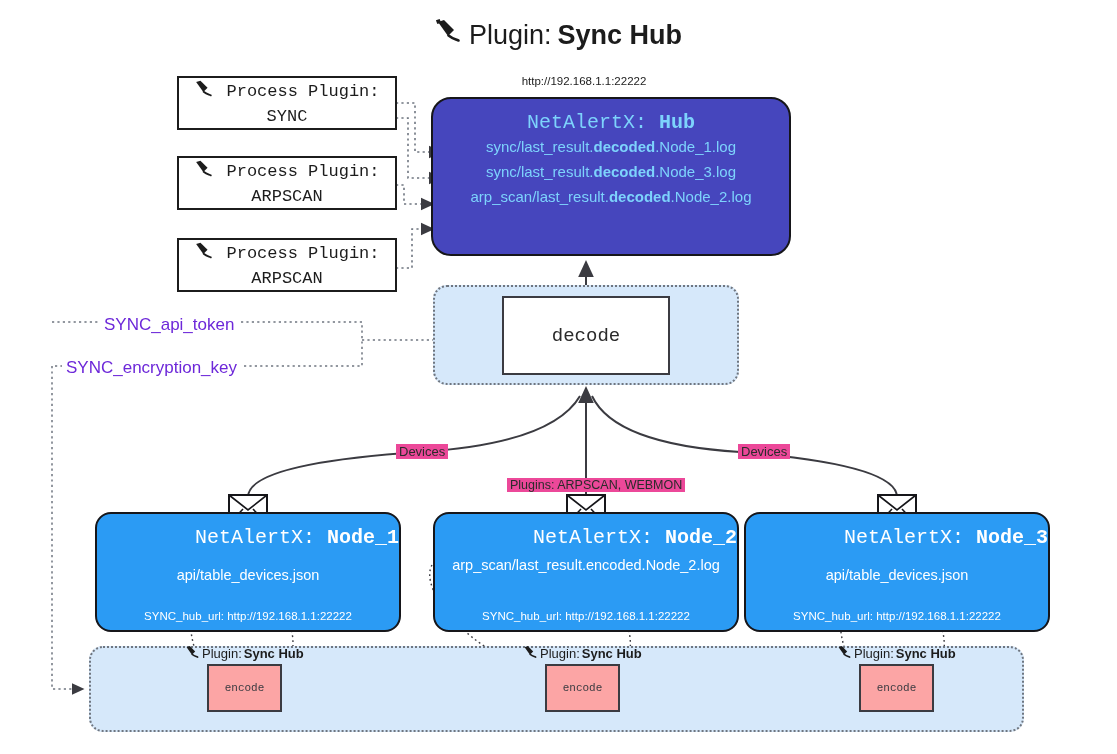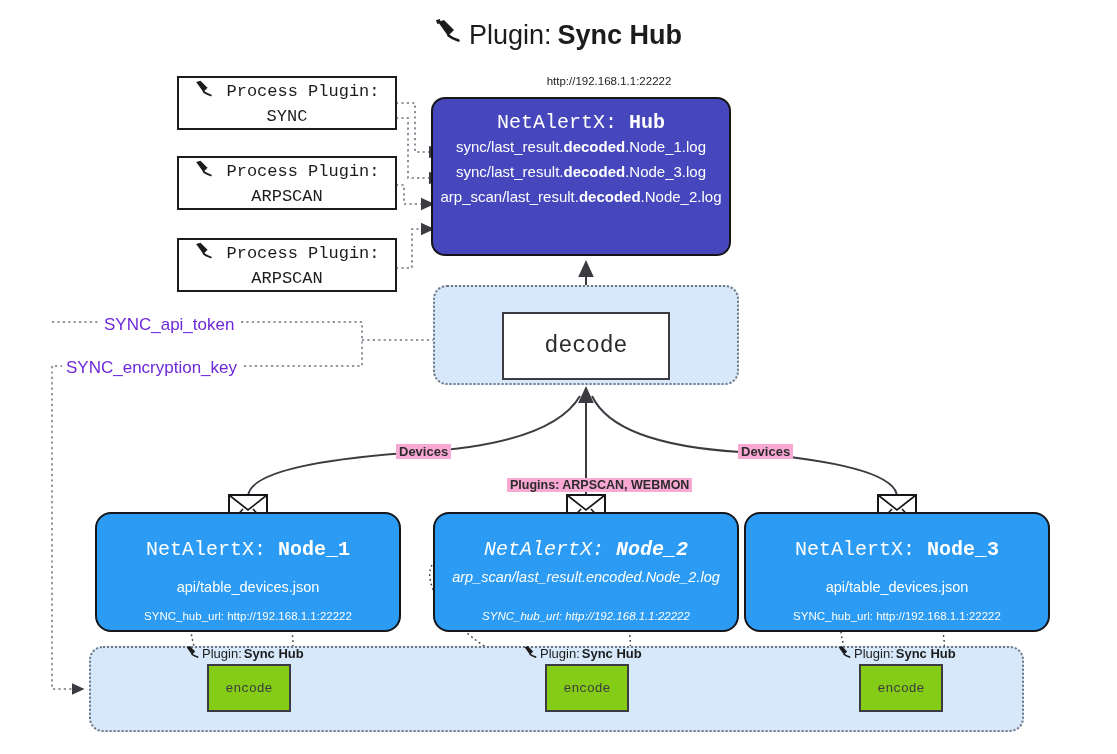--- a/index.html
+++ b/index.html
@@ -20,57 +20,57 @@
   .plug{display:inline-block;vertical-align:middle;}
 
   
   .procbox{background:#ffffff;border:2px solid #1c1c1c;box-sizing:border-box;
            display:flex;flex-direction:column;align-items:center;justify-content:center;
            font-family:"Liberation Mono","DejaVu Sans Mono",monospace;font-size:17px;line-height:23px;}
   .procbox .l1{display:flex;align-items:center;gap:12px;white-space:nowrap;}
   .procbox .l2{white-space:nowrap;}
 
   
-  #huburl{width:320px;left:449px;top:75px;text-align:center;font-size:11.5px;color:#1c1c1c;}
-  #hub{left:431px;top:97px;width:300px;height:159px;background:#4646bd;border:2px solid #16161a;
-       border-radius:14px;box-sizing:border-box;color:#ffffff;}
+  #huburl{width:320px;left:424px;top:75px;text-align:center;font-size:11.5px;color:#1c1c1c;}
+  #hub{left:431px;top:97px;width:360px;height:159px;background:#4646bd;border:2px solid #16161a;
+       border-radius:20px;box-sizing:border-box;color:#7dd3fc;}
   #hub .hubtitle{font-family:"Liberation Mono","DejaVu Sans Mono",monospace;font-size:20px;
                  text-align:center;margin-top:12px;}
   #hub .hubtitle b{font-weight:700;}
   #hub .logrow{font-size:15px;line-height:25px;text-align:center;white-space:nowrap;}
   #hub .logrow b{font-weight:700;}
 
   
   #decodewrap{left:433px;top:285px;width:306px;height:100px;background:#d6e8fa;
               border:2px dotted #6f7680;border-radius:14px;box-sizing:border-box;}
-  #decodebox{left:502px;top:312px;width:168px;height:68px;background:#ffffff;border:2px solid #3b3b41;
+  #decodebox{left:502px;top:296px;width:168px;height:79px;background:#ffffff;border:2px solid #3b3b41;
              box-sizing:border-box;display:flex;align-items:center;justify-content:center;
-             font-family:"Liberation Mono","DejaVu Sans Mono",monospace;font-size:23px;color:#2b2b2b;}
-
-  
-  .elabel{font-size:13px;color:#2b2b2b;background:#f9a8d4;padding:0 3px;white-space:nowrap;font-weight:bold;}
+             font-family:"Liberation Mono","DejaVu Sans Mono",monospace;font-size:19px;color:#2b2b2b;}
+
+  
+  .elabel{font-size:13px;color:#2b2b2b;background:#ec4899;padding:0 3px;white-space:nowrap;}
   .elabel.small{font-size:12.5px;}
 
   
   .node{background:#2b9bf4;border:2px solid #16161a;border-radius:16px;box-sizing:border-box;
         color:#ffffff;width:306px;height:120px;top:512px;}
   .node .ntitle{font-family:"Liberation Mono","DejaVu Sans Mono",monospace;font-size:20px;
-                text-align:center;margin-top:24px;}
+                text-align:right;margin-top:12px;}
   .node .ntitle b{font-weight:700;}
   .node .nline{font-size:14.5px;text-align:center;white-space:nowrap;line-height:24px;}
   .node .nfoot{position:absolute;left:0;bottom:8px;width:100%;text-align:center;font-size:11.5px;}
 
   
   #botwrap{left:89px;top:646px;width:935px;height:86px;background:#d6e8fa;
            border:2px dotted #6f7680;border-radius:14px;box-sizing:border-box;}
   .pluglabel{font-size:13px;color:#1c1c1c;display:flex;align-items:center;gap:2px;white-space:nowrap;}
   .pluglabel b{font-weight:700;}
-  .encbox{width:84px;height:48px;background:#84cc16;border:2px solid #3b3b41;box-sizing:border-box;
+  .encbox{width:75px;height:48px;background:#fca5a5;border:2px solid #3b3b41;box-sizing:border-box;
           display:flex;align-items:center;justify-content:center;
-          font-family:"Liberation Mono","DejaVu Sans Mono",monospace;font-size:13px;color:#3b3b41;}
+          font-family:"Liberation Mono","DejaVu Sans Mono",monospace;font-size:11px;color:#3b3b41;}
 
   
   .keylabel{font-size:17px;color:#6d28d9;background:#ffffff;padding:0 4px;white-space:nowrap;}
 </style>
 </head>
 <body>
 
 <div id="stage">
 
   <svg id="wires" viewBox="0 0 1117 754">
@@ -225,21 +225,21 @@
 
   <div class="abs node" style="left:95px;">
     <div class="ntitle">
       <span>NetAlertX:</span>
       <b>Node_1</b>
     </div>
     <div class="nline" style="margin-top:14px;">api/table_devices.json</div>
     <div class="nfoot">SYNC_hub_url: http://192.168.1.1:22222</div>
   </div>
 
-  <div class="abs node" style="left:433px;font-style:italic;">
+  <div class="abs node" style="left:433px;">
     <div class="ntitle">
       <span>NetAlertX:</span>
       <b>Node_2</b>
     </div>
     <div class="nline" style="margin-top:4px;">arp_scan/last_result.encoded.Node_2.log</div>
     <div class="nfoot">SYNC_hub_url: http://192.168.1.1:22222</div>
   </div>
 
   <div class="abs node" style="left:744px;">
     <div class="ntitle">

